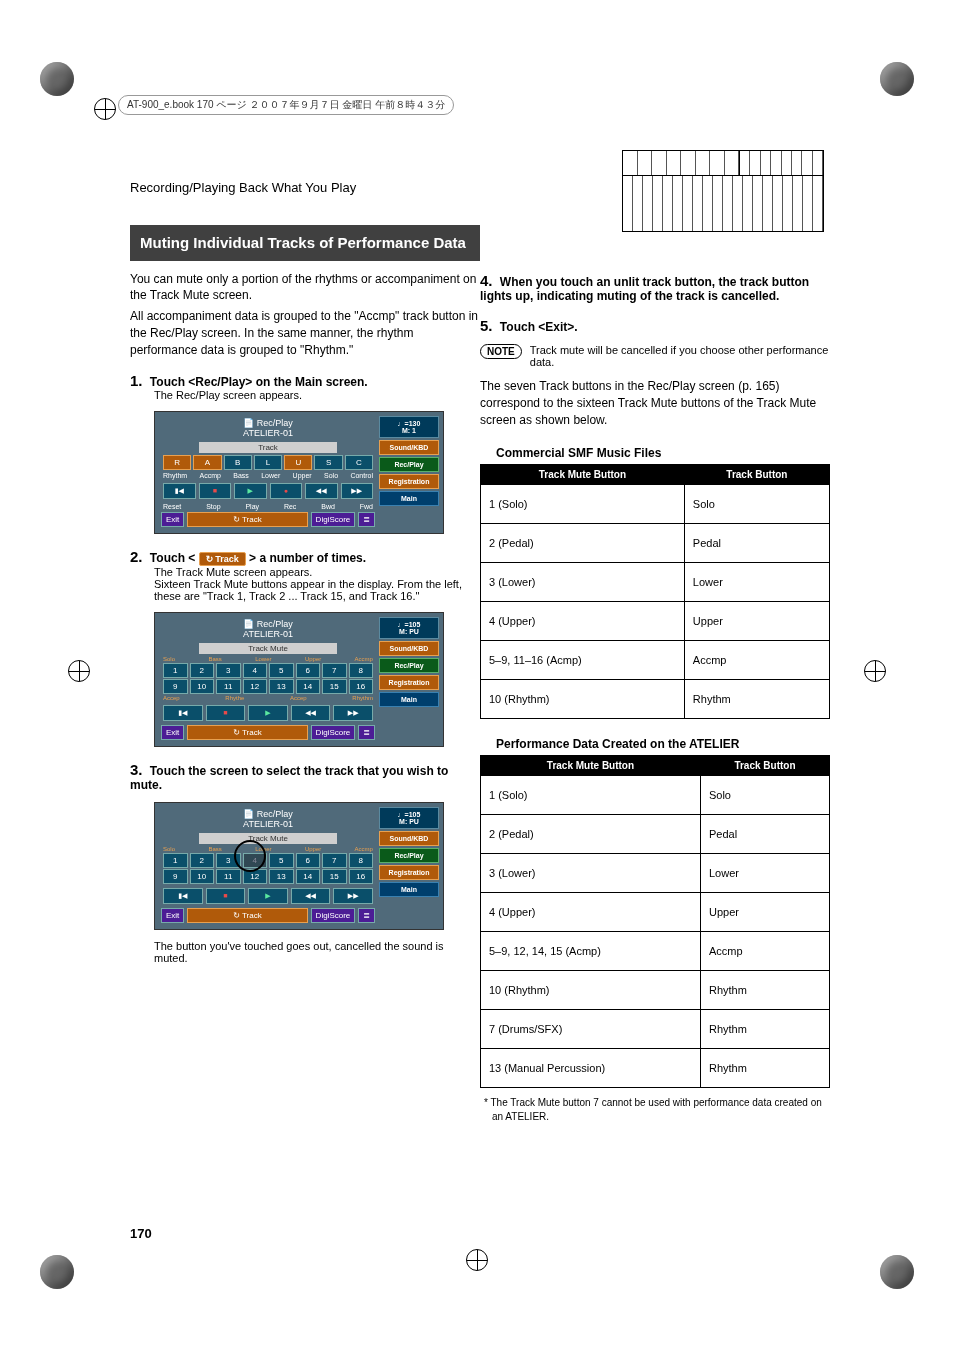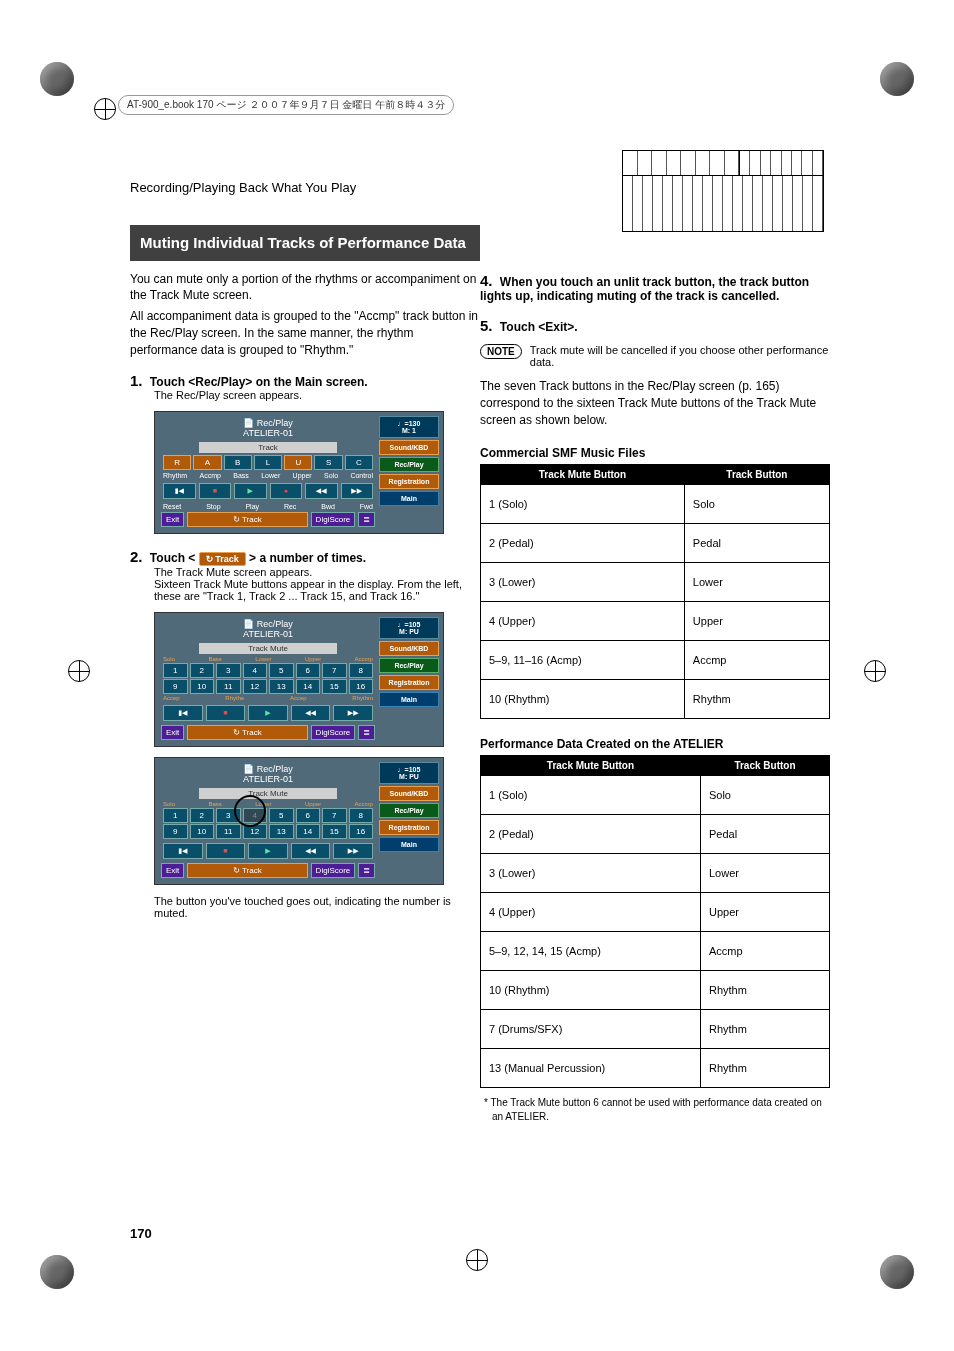--- a/index.html
+++ b/index.html
@@ -278,20 +278,21 @@
     padding: 1px 6px;
     font-weight: bold;
     font-size: 10px;
   }
 
   .subhead {
     font-weight: bold;
     font-size: 12px;
     margin-top: 18px;
     margin-bottom: 4px;
+    margin-left: 16px;
   }
   table.dt {
     border-collapse: collapse;
     width: 100%;
     font-size: 11px;
   }
   table.dt th {
     background: #000;
     color: #fff;
     border: 1px solid #000;
@@ -537,20 +538,24 @@
           <div class="lcd-sidebtns">
             <div class="side-btn" style="background:#003a5a;"><span>♩=105</span><br><span>M: PU</span></div>
             <div class="side-btn ora">Sound/KBD</div>
             <div class="side-btn grn">Rec/Play</div>
             <div class="side-btn ora">Registration</div>
             <div class="side-btn blu">Main</div>
           </div>
         </div>
       </div>
 
+      <div class="step">
+        <span class="step-num">3.</span>
+        <span class="step-instr">Touch the screen to select the track that you wish to mute.</span>
+      </div>
 
       <div style="position:relative;">
       <div class="lcd">
         <div class="lcd-body">
           <div class="lcd-main">
             <div class="lcd-title">
               <span>📄 <span>Rec/Play</span></span>
               <span>ATELIER-01</span>
               <span></span>
             </div>
@@ -601,21 +606,21 @@
             <div class="side-btn ora">Sound/KBD</div>
             <div class="side-btn grn">Rec/Play</div>
             <div class="side-btn ora">Registration</div>
             <div class="side-btn blu">Main</div>
           </div>
         </div>
       </div>
       <div class="highlight-circle" style="top:38px;left:104px;"></div>
       </div>
 
-      <div class="step-body">The button you've touched goes out, indicating the number is muted.</div>
+      <div class="step-body">The button you've touched goes out, cancelled the sound is muted.</div>
     </div>
 
     <div class="col" style="padding-top:78px;">
       <div class="step">
         <span class="step-num">4.</span>
         <span class="step-instr">When you touch an unlit track button, the track button lights up, indicating muting of the track is cancelled.</span>
       </div>
       <div class="step">
         <span class="step-num">5.</span>
         <span class="step-instr">Touch &lt;Exit&gt;.</span>
@@ -701,18 +706,18 @@
               <td>7 (Drums/SFX)</td>
               <td>Rhythm</td>
             </tr>
             <tr>
               <td>13 (Manual Percussion)</td>
               <td>Rhythm</td>
             </tr>
           </tbody>
       </table>
 
-      <p class="footnote">*  The Track Mute button 6 cannot be used with performance data created on an ATELIER.</p>
+      <p class="footnote">*  The Track Mute button 7 cannot be used with performance data created on an ATELIER.</p>
     </div>
   </div>
 
   <div class="page-num">170</div>
 </div>
 
 </body></html>

